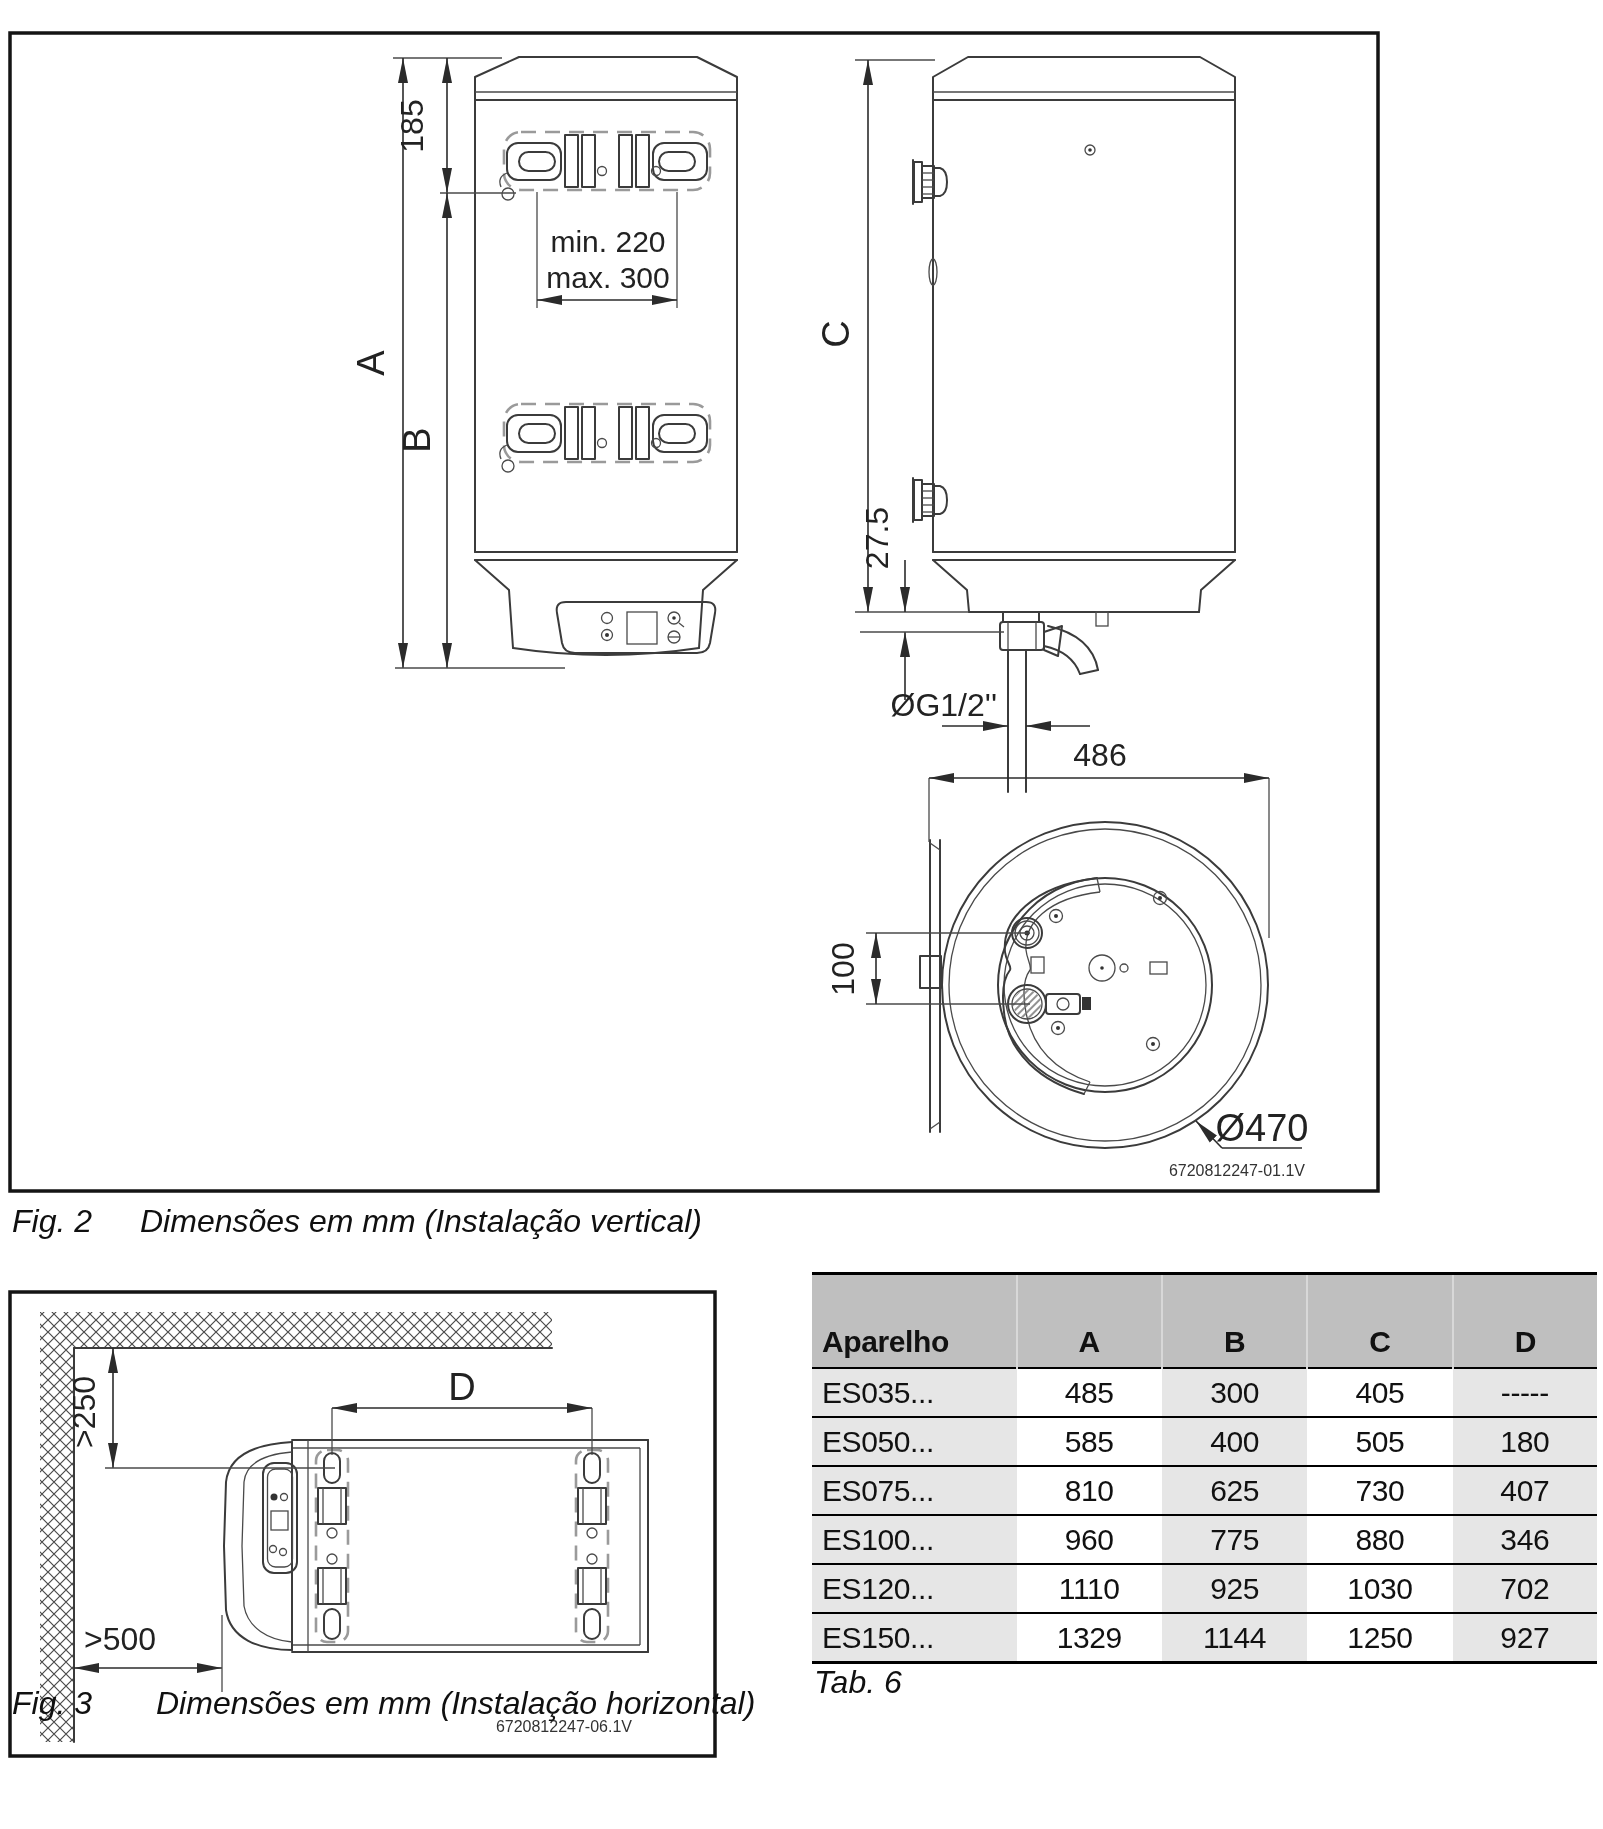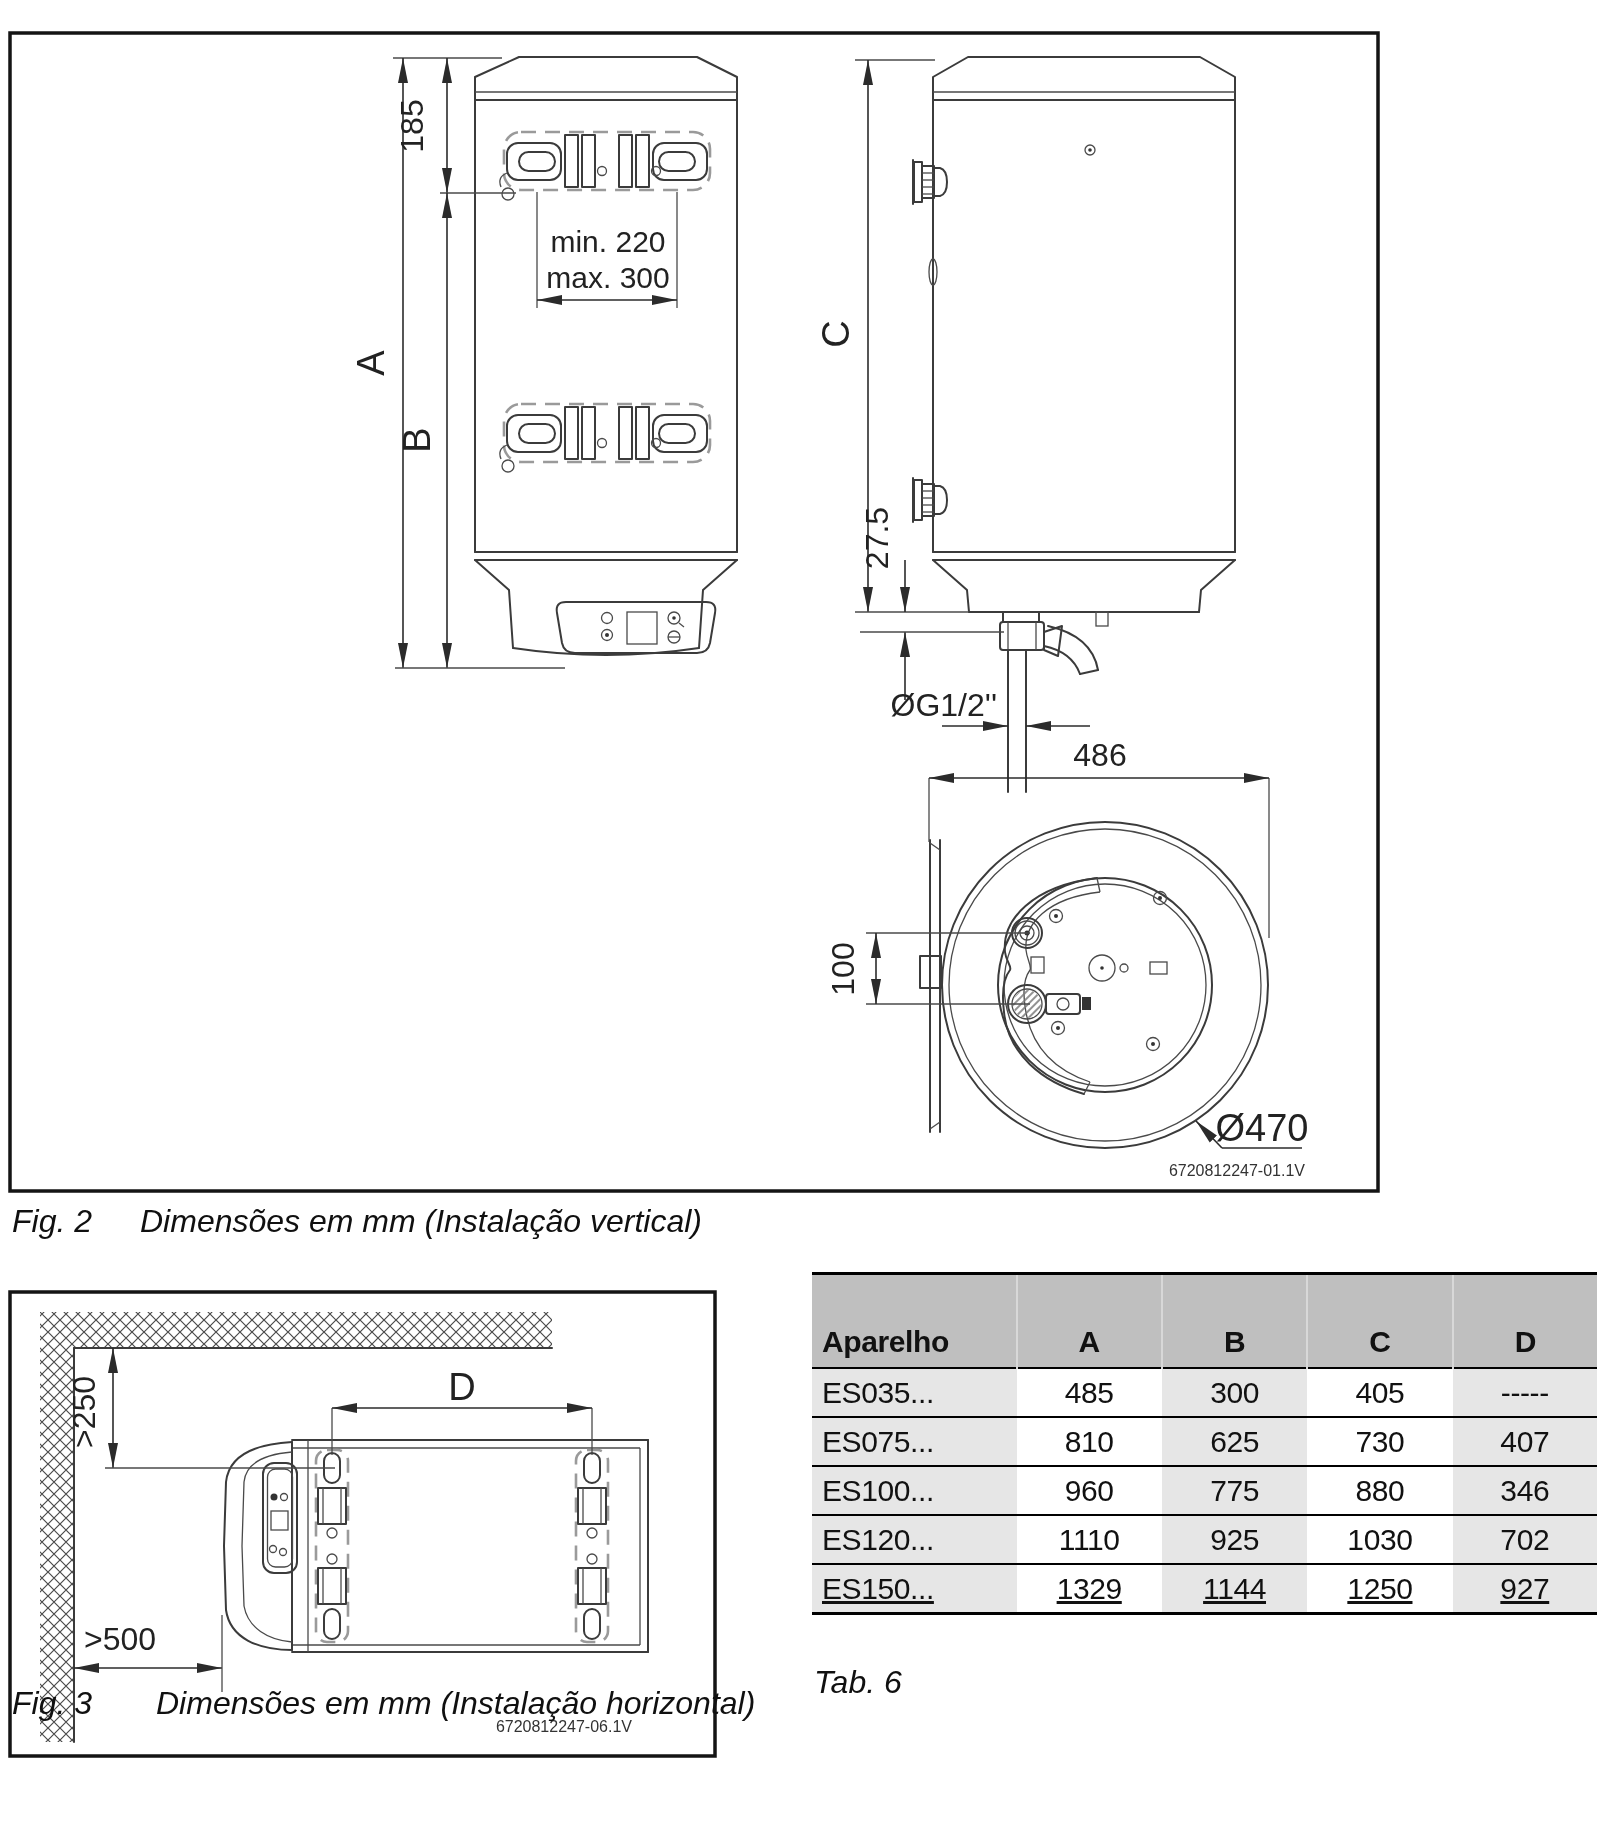--- a/index.html
+++ b/index.html
@@ -22,21 +22,21 @@
   .caption { position:absolute; font-style:italic; font-size:32px; color:#101010; display:flex; white-space:nowrap; }
   .caption .fig-label { width:128px; flex:0 0 auto; }
   .tab-caption { position:absolute; font-style:italic; font-size:32px; color:#101010;margin-top:12px; }
 
   
   .tbl-wrap { position:absolute; left:812px; top:1272px; width:785px; }
   table.spec { border-collapse:collapse; width:100%; table-layout:fixed; border-top:3px solid #000; font-size:30px; letter-spacing:-0.4px; }
   table.spec thead th { background:#bfbfbf; height:84px; vertical-align:bottom; padding:0 0 8px 0; font-weight:bold; }
   table.spec thead th + th { border-left:2px solid #d8d8d8; }
   table.spec tbody td { height:47px; border-top:2px solid #000; padding:0; }
-  table.spec tbody tr:last-child td { border-bottom:3px solid #000;text-decoration:underline; }
+  table.spec tbody tr:last-child td { border-bottom:3px solid #000; }
   table.spec .c-name { text-align:left; padding-left:10px; }
   table.spec .num { text-align:center; }
   table.spec tbody td:nth-child(odd) { background:#e6e6e6; }
   table.spec tbody td:nth-child(even) { background:#ffffff; }
 </style>
 </head>
 <body>
 
 <div class="stage">
 
@@ -325,20 +325,27 @@
       </thead>
       <tbody>
         <tr>
           <td class="c-name">ES035...</td>
           <td class="num">485</td>
           <td class="num">300</td>
           <td class="num">405</td>
           <td class="num">-----</td>
         </tr>
         <tr>
+          <td class="c-name">ES050...</td>
+          <td class="num">585</td>
+          <td class="num">400</td>
+          <td class="num">505</td>
+          <td class="num">180</td>
+        </tr>
+        <tr>
           <td class="c-name">ES075...</td>
           <td class="num">810</td>
           <td class="num">625</td>
           <td class="num">730</td>
           <td class="num">407</td>
         </tr>
         <tr>
           <td class="c-name">ES100...</td>
           <td class="num">960</td>
           <td class="num">775</td>

